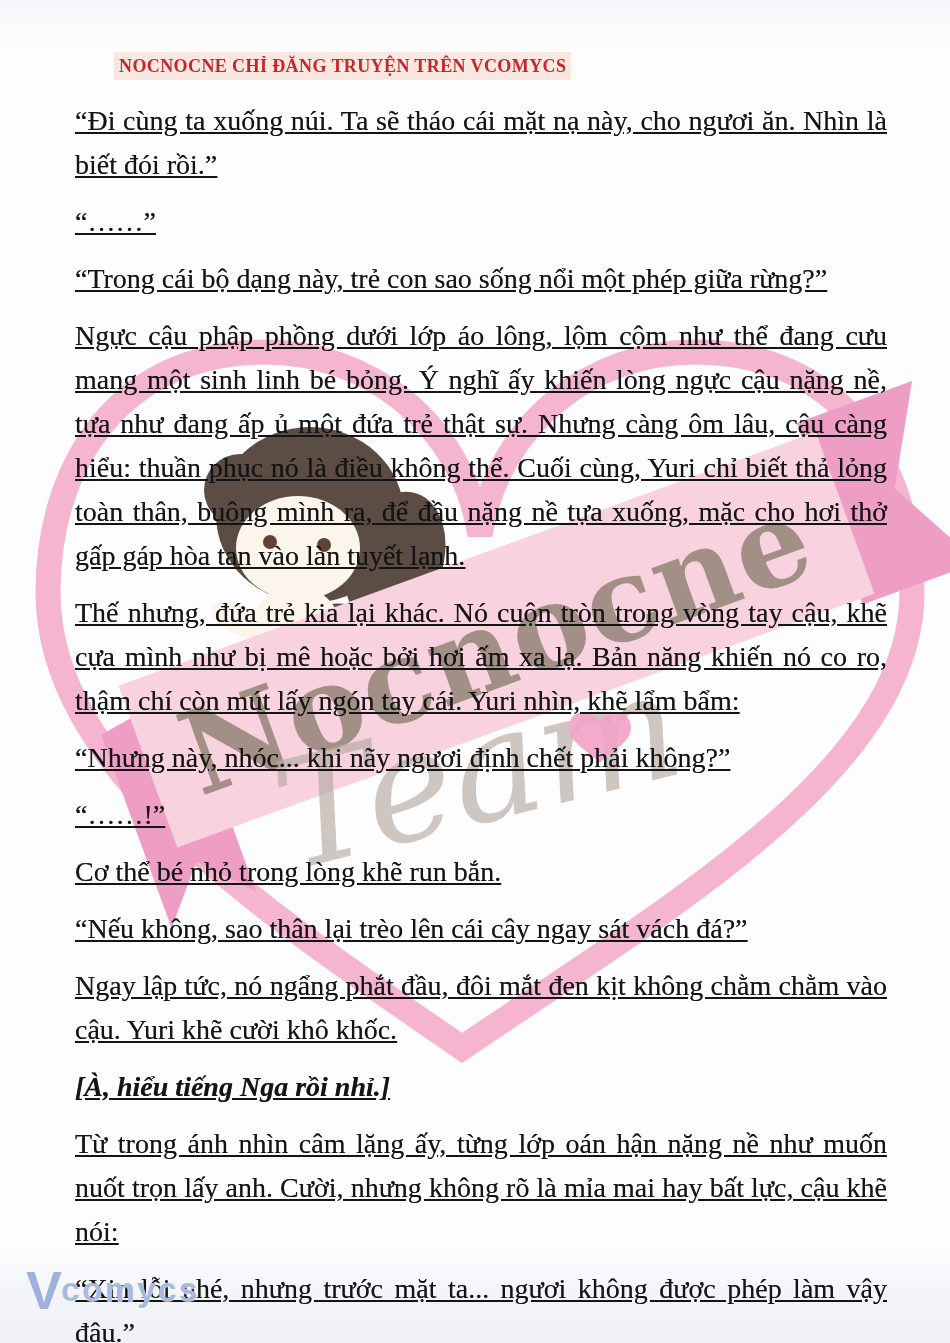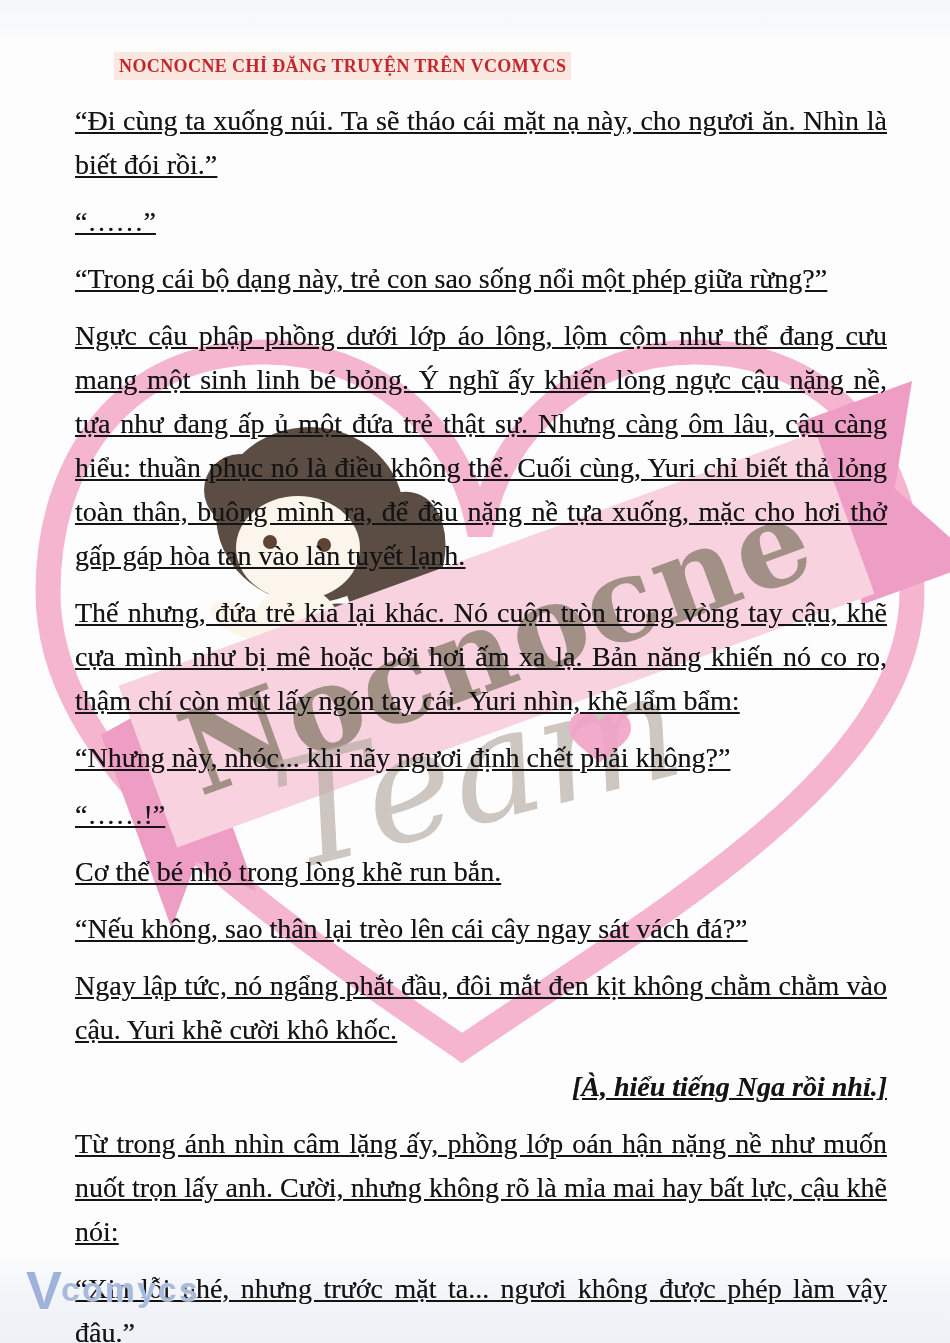--- a/index.html
+++ b/index.html
@@ -19,21 +19,21 @@
     white-space:nowrap;
   }
   .story{position:absolute;left:75px;top:99px;width:812px;z-index:2;}
   .para{
     margin:0 0 13px 0;
     font-size:28px;line-height:44px;
     color:#141414;text-align:justify;
     text-shadow:0 0 .6px rgba(0,0,0,.55);
     text-decoration:underline;
   }
-  .para.bi{font-weight:bold;font-style:italic;text-align:right;}
+  .para.bi{font-weight:bold;font-style:italic;text-align:left;}
   .vlogo{
     position:absolute;left:26px;top:1270px;z-index:3;
     font-family:"Liberation Sans","DejaVu Sans",sans-serif;
     font-weight:bold;color:#a9badf;
     font-size:34px;letter-spacing:2px;white-space:nowrap;
     text-shadow:0 1px 1px rgba(255,255,255,.8);
   }
   .vlogo .v{font-size:54px;line-height:34px;vertical-align:-8px;margin-right:-3px;color:#9fb2dc;}
   .credit{
     position:absolute;right:34px;top:1290px;z-index:3;
@@ -87,19 +87,19 @@
       <p class="para">“……”</p>
       <p class="para">“Trong cái bộ dạng này, trẻ con sao sống nổi một phép giữa rừng?”</p>
       <p class="para">Ngực cậu phập phồng dưới lớp áo lông, lộm cộm như thể đang cưu mang một sinh linh bé bỏng. Ý nghĩ ấy khiến lòng ngực cậu nặng nề, tựa như đang ấp ủ một đứa trẻ thật sự. Nhưng càng ôm lâu, cậu càng hiểu: thuần phục nó là điều không thể. Cuối cùng, Yuri chỉ biết thả lỏng toàn thân, buông mình ra, để đầu nặng nề tựa xuống, mặc cho hơi thở gấp gáp hòa tan vào làn tuyết lạnh.</p>
       <p class="para">Thế nhưng, đứa trẻ kia lại khác. Nó cuộn tròn trong vòng tay cậu, khẽ cựa mình như bị mê hoặc bởi hơi ấm xa lạ. Bản năng khiến nó co ro, thậm chí còn mút lấy ngón tay cái. Yuri nhìn, khẽ lẩm bẩm:</p>
       <p class="para">“Nhưng này, nhóc... khi nãy ngươi định chết phải không?”</p>
       <p class="para">“……!”</p>
       <p class="para">Cơ thể bé nhỏ trong lòng khẽ run bắn.</p>
       <p class="para">“Nếu không, sao thân lại trèo lên cái cây ngay sát vách đá?”</p>
       <p class="para">Ngay lập tức, nó ngẩng phắt đầu, đôi mắt đen kịt không chằm chằm vào cậu. Yuri khẽ cười khô khốc.</p>
       <p class="para bi">[À, hiểu tiếng Nga rồi nhỉ.]</p>
-      <p class="para">Từ trong ánh nhìn câm lặng ấy, phồng lớp oán hận nặng nề như muốn nuốt trọn lấy anh. Cười, nhưng không rõ là mỉa mai hay bất lực, cậu khẽ nói:</p>
+      <p class="para">Từ trong ánh nhìn câm lặng ấy, từng lớp oán hận nặng nề như muốn nuốt trọn lấy anh. Cười, nhưng không rõ là mỉa mai hay bất lực, cậu khẽ nói:</p>
       <p class="para">“Xin lỗi nhé, nhưng trước mặt ta... ngươi không được phép làm vậy đâu.”</p>
     </div>
 
   <div class="vlogo"><span class="v">V</span><span>comycs</span></div>
 
 </div>
 
 </body></html>

